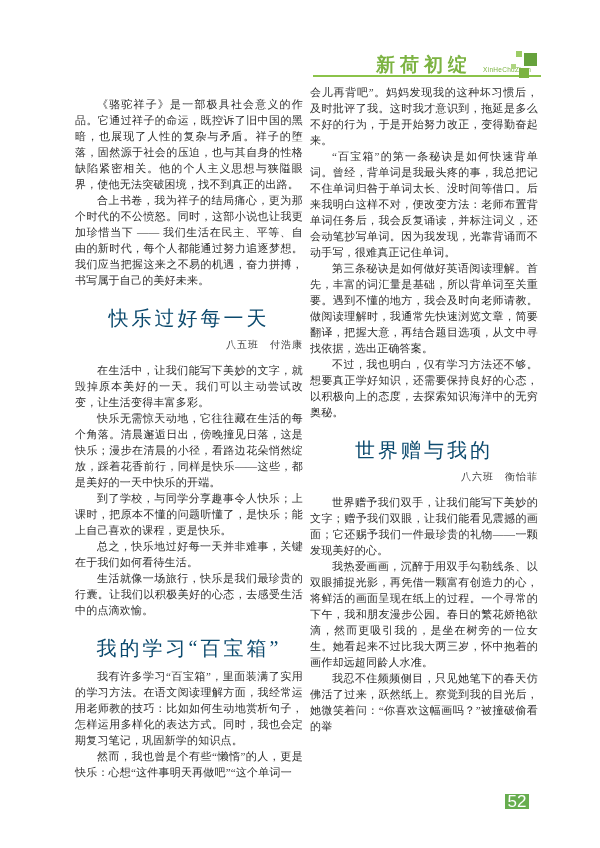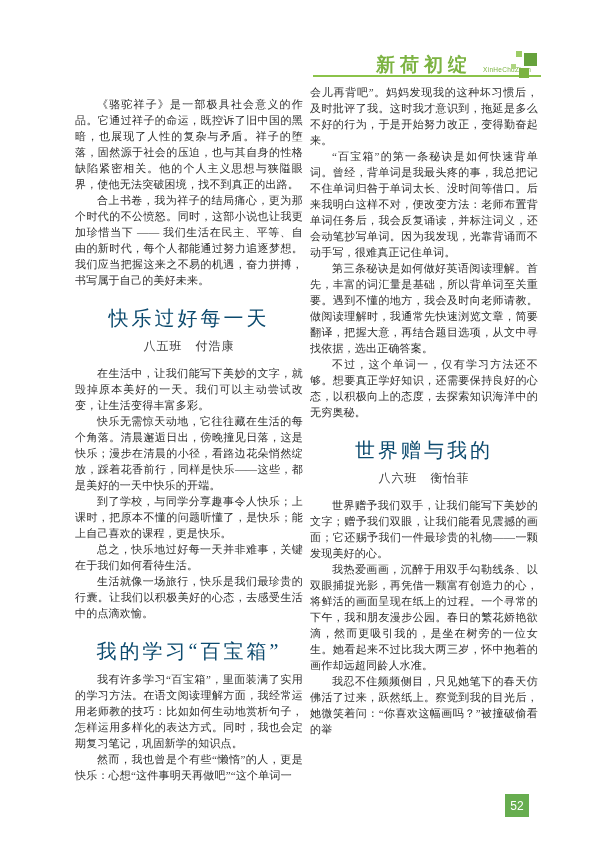--- a/index.html
+++ b/index.html
@@ -52,31 +52,32 @@
   .essay-header{text-align:center;}
   .essay-title{
     margin:17px 0 6px 0;
     font-size:20px;
     font-weight:normal;
     letter-spacing:3px;
     color:#0c4a6e;
   }
   .essay-author{
     margin:0 0 10px 0;
-    font-size:12px;
+    font-size:10px;
     letter-spacing:1px;
     color:#3a3a3a;
+    text-align:right;
   }
   
   .page-num{
     position:absolute;left:505px;top:794px;
-    width:24px;height:23px;
+    width:24px;height:15px;
     background:#67ad4f;
     color:#ffffff;
-    font-size:12px;
+    font-size:17px;
     font-family:"Liberation Sans","DejaVu Sans",sans-serif;
     display:flex;align-items:center;justify-content:center;
   }
 </style>
 </head>
 <body>
 
 <div class="page">
 
   <div class="header-rule"></div>
@@ -109,21 +110,21 @@
     </div>
 
     <p class="para">我有许多学习“百宝箱”，里面装满了实用的学习方法。在语文阅读理解方面，我经常运用老师教的技巧：比如如何生动地赏析句子，怎样运用多样化的表达方式。同时，我也会定期复习笔记，巩固新学的知识点。</p>
     <p class="para">然而，我也曾是个有些“懒惰”的人，更是快乐：心想“这件事明天再做吧”“这个单词一</p>
   </div>
 
   <div class="col col-right">
     <p class="para no-indent">会儿再背吧”。妈妈发现我的这种坏习惯后，及时批评了我。这时我才意识到，拖延是多么不好的行为，于是开始努力改正，变得勤奋起来。</p>
     <p class="para">“百宝箱”的第一条秘诀是如何快速背单词。曾经，背单词是我最头疼的事，我总把记不住单词归咎于单词太长、没时间等借口。后来我明白这样不对，便改变方法：老师布置背单词任务后，我会反复诵读，并标注词义，还会动笔抄写单词。因为我发现，光靠背诵而不动手写，很难真正记住单词。</p>
     <p class="para">第三条秘诀是如何做好英语阅读理解。首先，丰富的词汇量是基础，所以背单词至关重要。遇到不懂的地方，我会及时向老师请教。做阅读理解时，我通常先快速浏览文章，简要翻译，把握大意，再结合题目选项，从文中寻找依据，选出正确答案。</p>
-    <p class="para">不过，这个单词一，仅有学习方法还不够。想要真正学好知识，还需要保持良好的心态，以积极向上的态度，去探索知识海洋中的无穷奥秘。</p>
+    <p class="para">不过，我也明白，仅有学习方法还不够。想要真正学好知识，还需要保持良好的心态，以积极向上的态度，去探索知识海洋中的无穷奥秘。</p>
 
     <div class="essay-header">
       <h2 class="essay-title">世界赠与我的</h2>
       <div class="essay-author">八六班　衡怡菲</div>
     </div>
 
     <p class="para">世界赠予我们双手，让我们能写下美妙的文字；赠予我们双眼，让我们能看见震撼的画面；它还赐予我们一件最珍贵的礼物——一颗发现美好的心。</p>
     <p class="para">我热爱画画，沉醉于用双手勾勒线条、以双眼捕捉光影，再凭借一颗富有创造力的心，将鲜活的画面呈现在纸上的过程。一个寻常的下午，我和朋友漫步公园。春日的繁花娇艳欲滴，然而更吸引我的，是坐在树旁的一位女生。她看起来不过比我大两三岁，怀中抱着的画作却远超同龄人水准。</p>
     <p class="para">我忍不住频频侧目，只见她笔下的春天仿佛活了过来，跃然纸上。察觉到我的目光后，她微笑着问：“你喜欢这幅画吗？”被撞破偷看的举</p>
   </div>

